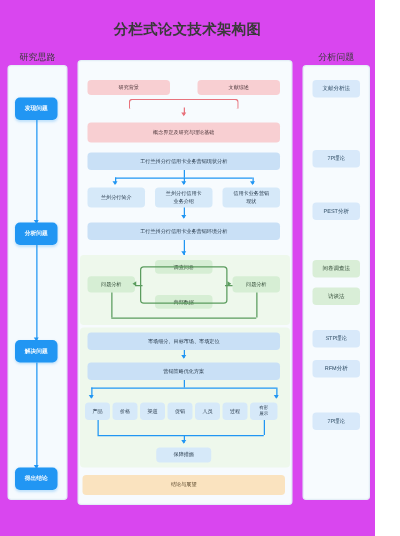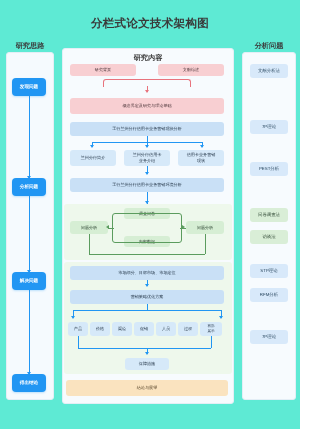--- a/index.html
+++ b/index.html
@@ -5,40 +5,40 @@
   * { box-sizing: border-box; margin: 0; padding: 0; }
   html, body {
     width: 300px; height: 429px;
     background: #ffffff;
     font-family: "Liberation Sans", "DejaVu Sans", sans-serif;
     overflow: hidden;
   }
   #page {
     position: relative;
     width: 300px; height: 429px;
-    background: #5eead4;
+    background: #d946ef;
   }
 
   
   .title {
     position: absolute;
     left: 0; top: 16px;
     width: 300px;
     text-align: center;
     font-size: 11.5px;
     font-weight: bold;
     color: #3a3a3a;
     letter-spacing: 0.3px;
   }
 
   
   .col-head {
     position: absolute;
     font-size: 7.2px;
-    font-weight: bold;
+    font-weight: normal;
     color: #3a3a3a;
     text-align: center;
   }
   .col-head.left  { left: 6px;   top: 41px; width: 48px; }
   .col-head.mid   { left: 62px;  top: 53px; width: 172px; }
   .col-head.right { left: 242px; top: 41px; width: 54px; }
 
   
   .panel {
     position: absolute;
@@ -162,21 +162,20 @@
   <div class="title">分栏式论文技术架构图</div>
 
   <div class="panel panel-left"></div>
   <div class="panel panel-mid"></div>
   <div class="panel panel-right"></div>
 
   <div class="zone zone-green" style="left:64px; top:204px; width:168px; height:56px;"></div>
   <div class="zone zone-green" style="left:64px; top:262px; width:168px; height:112px;"></div>
 
   <div class="col-head left">研究思路</div>
-  <div class="col-head mid">研究内容</div>
   <div class="col-head right">分析问题</div>
 
   <div class="ln v" style="left:29px; top:96px;  height:84px;"></div>
   <div class="arrow" style="left:26.5px; top:176px;"></div>
   <div class="ln v" style="left:29px; top:196px; height:78px;"></div>
   <div class="arrow" style="left:26.5px; top:270px;"></div>
   <div class="ln v" style="left:29px; top:290px; height:86px;"></div>
   <div class="arrow" style="left:26.5px; top:372px;"></div>
 
   <div class="node stage" style="left:12px; top:78px;  width:34px; height:18px;">发现问题</div>

